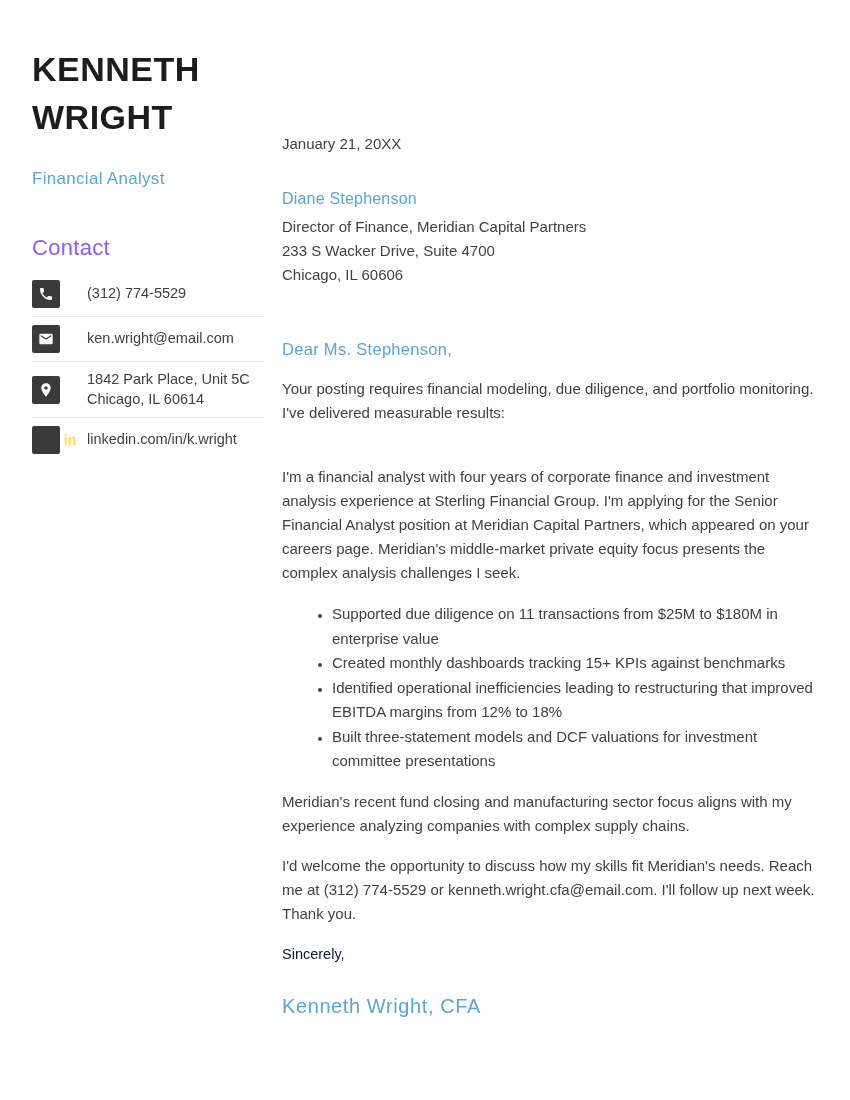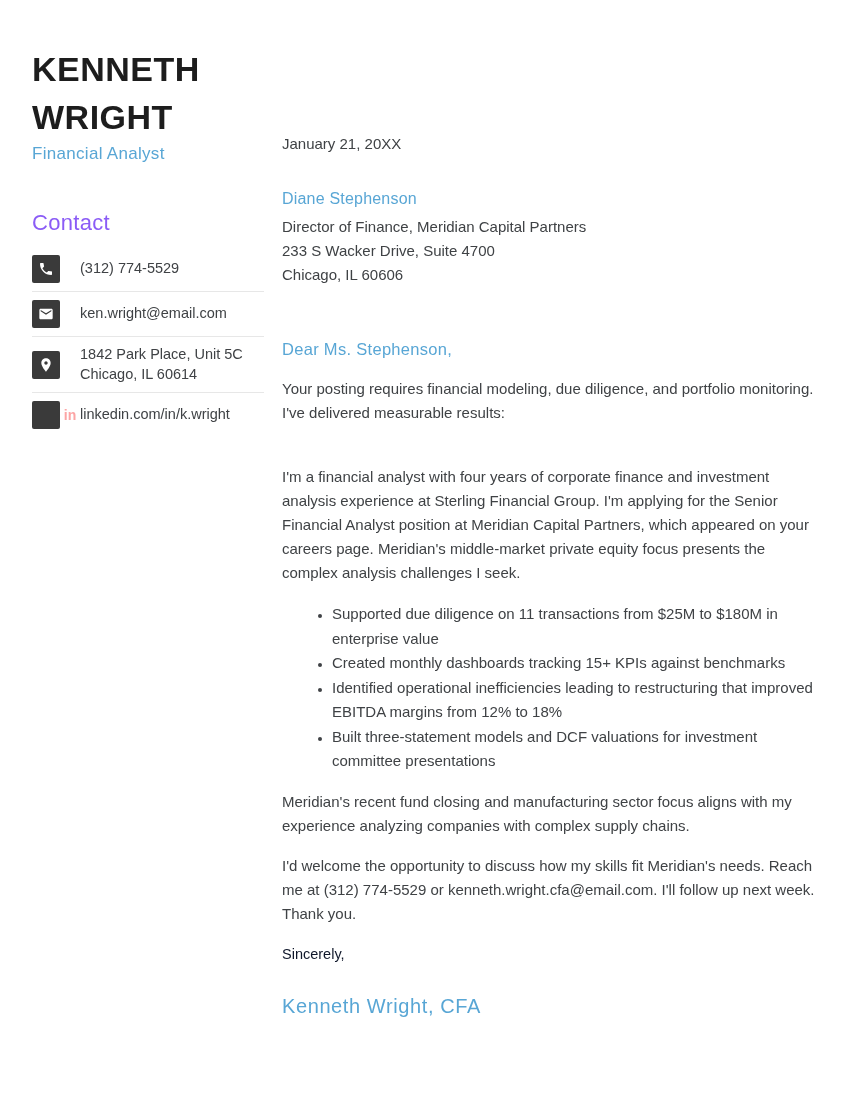--- a/index.html
+++ b/index.html
@@ -15,44 +15,44 @@
 
   
   .sidebar { position: absolute; left: 32px; top: 45px; width: 232px; }
   .name {
     margin: 0; width: 215px;
     font-size: 34px; line-height: 48px; font-weight: 700;
     letter-spacing: 0.5px; color: #1d1d1d;
     text-transform: uppercase;
   }
   .job-title {
-    margin-top: 2px;
+    margin-top: 27px;
     font-size: 17px; line-height: 22px;
     color: #58a6d5; letter-spacing: 0.3px;
   }
   .contact-heading {
     margin-top: 46px;
     font-size: 22px; line-height: 24px;
     color: #8b5cf6; letter-spacing: 0.3px;
   }
   .contact-list { margin-top: 12px; }
   .contact-item {
-    display: flex; align-items: center; gap: 20px;
+    display: flex; align-items: center; gap: 27px;
     padding: 8px 0;
     border-bottom: 1px solid #e7e7e7;
   }
   .contact-item:last-child { border-bottom: none; }
   .icon-box {
     flex: 0 0 28px; width: 28px; height: 28px;
     background: #3a3a3a; border-radius: 2px;
     display: flex; align-items: center; justify-content: center;
   }
   .icon-box svg { width: 16px; height: 16px; fill: #ffffff; }
   .linkedin-glyph {
-    color: #fca5a5; font-size: 14px; font-weight: 700;
+    color: #fde047; font-size: 14px; font-weight: 700;
     line-height: 1; letter-spacing: 0; padding-left: 48px;
   }
   .contact-text { font-size: 14.5px; line-height: 19.5px; color: #3f4245; }
   .contact-text span { display: block; }
 
   
   .main { position: absolute; left: 282px; top: 132px; width: 540px; font-size: 15px; line-height: 24px; }
   .date { margin: 0; }
   .recipient { margin-top: 32px; }
   .recipient-name { color: #58a6d5; font-size: 16px; line-height: 22px; margin-bottom: 5px; letter-spacing: 0.2px; }

